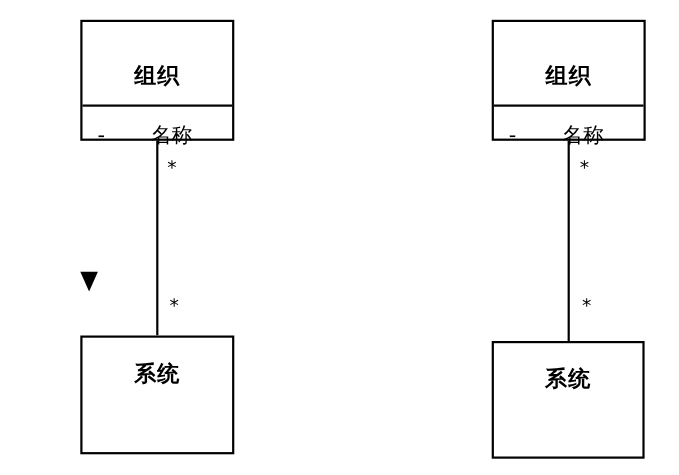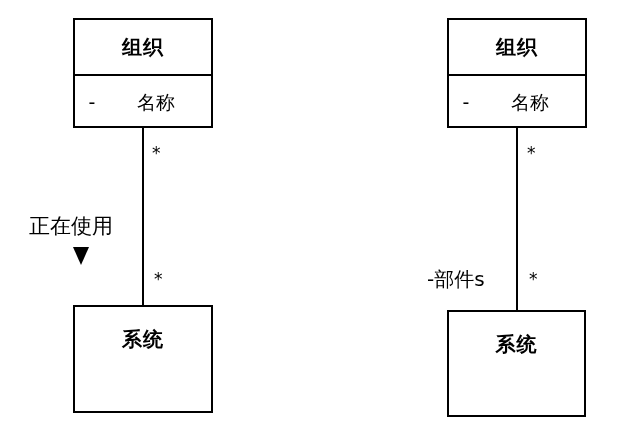--- a/index.html
+++ b/index.html
@@ -61,21 +61,21 @@
     padding-right: 8px;
   }
 
   
   #org-class-left  { left: 73px;  top: 18px;  width: 140px; height: 110px; }
   #sys-class-left  { left: 73px;  top: 305px; width: 140px; height: 108px; }
   #org-class-right { left: 447px; top: 18px;  width: 140px; height: 110px; }
   #sys-class-right { left: 447px; top: 310px; width: 139px; height: 107px; }
 
   #org-class-left  .class-name,
-  #org-class-right .class-name { padding-top: 17px; height: 54px; }
+  #org-class-right .class-name { padding-top: 17px; height: 54px; margin-top: 21px; }
   #org-class-left  .attr-row,
   #org-class-right .attr-row   { height: 52px; }
 
   #sys-class-left  .class-name { padding-top: 22px; }
   #sys-class-right .class-name { padding-top: 22px; }
 
   
   .assoc-line {
     position: absolute;
     width: 0;
@@ -133,21 +133,20 @@
       <span class="attr-name">名称</span>
     </div>
   </div>
 
   <div class="assoc-line" id="assoc-line-left"></div>
 
   <div class="multiplicity" id="mult-left-top">*</div>
 
   <div class="multiplicity" id="mult-left-bottom">*</div>
 
-  <div class="assoc-label" id="assoc-label-left">正在使用</div>
 
   <div id="assoc-direction-marker"></div>
 
   <div class="uml-class" id="sys-class-left">
     <div class="class-name">系统</div>
   </div>
 
   <div class="uml-class" id="org-class-right">
     <div class="class-name">组织</div>
     <div class="compartment-divider"></div>
@@ -156,19 +155,18 @@
       <span class="attr-name">名称</span>
     </div>
   </div>
 
   <div class="assoc-line" id="assoc-line-right"></div>
 
   <div class="multiplicity" id="mult-right-top">*</div>
 
   <div class="multiplicity" id="mult-right-bottom">*</div>
 
-  <div class="assoc-label" id="assoc-label-right">-部件s</div>
 
   <div class="uml-class" id="sys-class-right">
     <div class="class-name">系统</div>
   </div>
 
 </div>
 
 </body></html>

